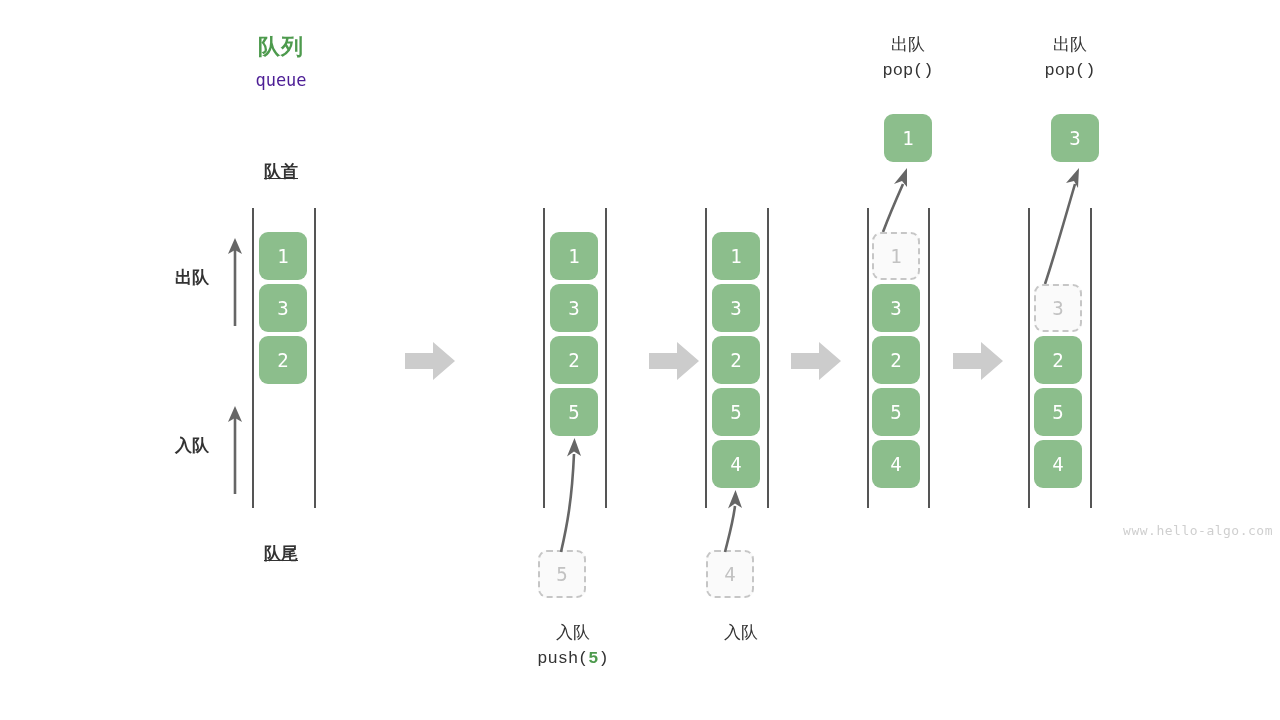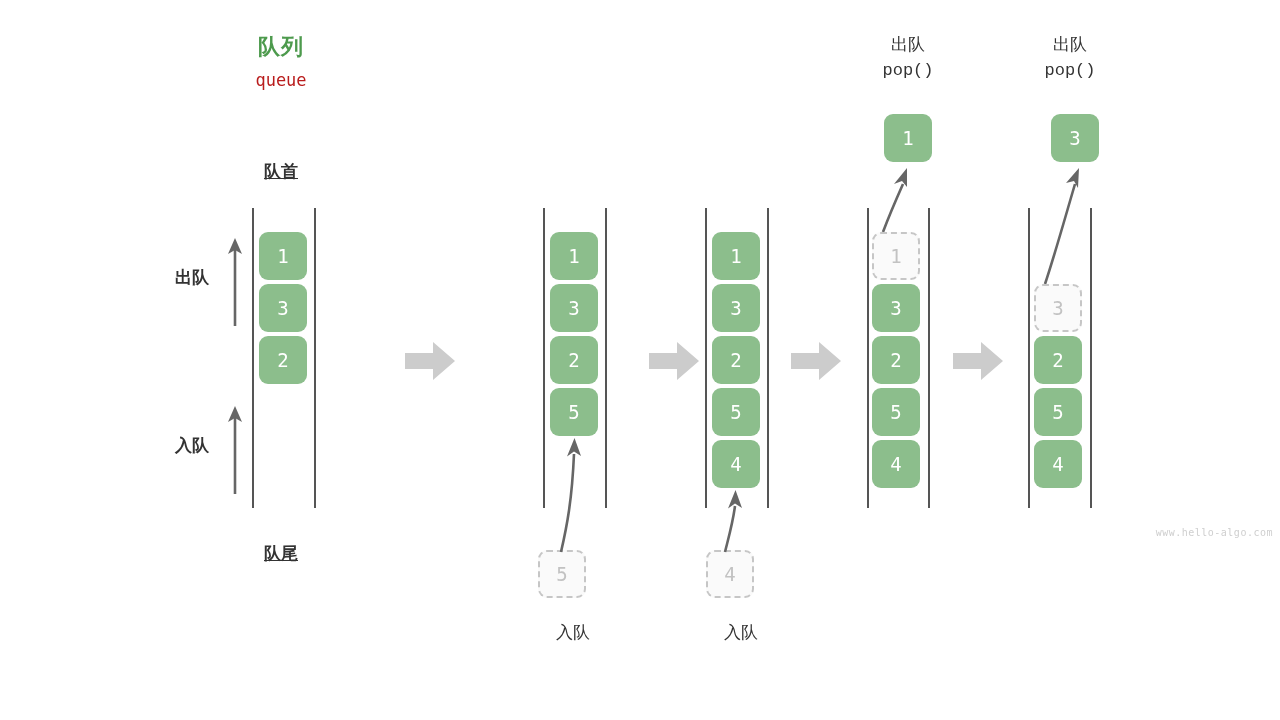--- a/index.html
+++ b/index.html
@@ -31,21 +31,21 @@
     font-size: 22px;
     font-weight: bold;
     color: #4d9a4d;
     text-align: center;
     white-space: nowrap;
     letter-spacing: 1px;
   }
   .title-en {
     font-size: 17px;
     font-family: "DejaVu Sans Mono", "Liberation Mono", monospace;
-    color: #b91c1c;
+    color: #4c1d95;
     text-align: center;
     white-space: nowrap;
   }
 
   
   .side-label {
     font-size: 17px;
     font-weight: bold;
     color: #333333;
     white-space: nowrap;
@@ -115,21 +115,21 @@
   .dir-arrow { position: absolute; }
 
   
   .motion-arrow { position: absolute; overflow: visible; }
 
   
   .watermark {
     position: absolute;
     right: 22px;
     bottom: 14px;
-    font-size: 10px;
+    font-size: 13px;
     font-family: "DejaVu Sans Mono", "Liberation Mono", monospace;
     color: #cfcfcf;
     white-space: nowrap;
     letter-spacing: 0.5px;
   }
 </style>
 </head>
 <body>
 
 <div id="stage">
@@ -174,20 +174,21 @@
 
     <div class="cell ghost" style="left:523px; top:550px;">5</div>
 
     <svg class="motion-arrow" style="left:530px; top:430px;" width="50" height="125" viewBox="0 0 50 125">
       <path d="M16 122 C 22 96, 27 70, 29 24" stroke="#666666" stroke-width="2.6" fill="none"></path>
       <path d="M29.5 8 L36 26 L29 21.5 L22 26.5 Z" fill="#666666"></path>
     </svg>
 
     <div class="abs op-label" style="left:468px; top:620px; width:180px;">
       <span class="op-cn">入队</span>
+      <span class="op-en"><span>push(</span><span class="op-arg">5</span><span>)</span></span>
     </div>
   </div>
 
   <svg class="flow-arrow" style="left:634px; top:342px;" width="50" height="38" viewBox="0 0 50 38">
     <path d="M0 11 L28 11 L28 0 L50 19 L28 38 L28 27 L0 27 Z" fill="#cccccc"></path>
   </svg>
 
   <div>
     <div class="rail" style="left:690px; top:208px; height:300px;"></div>
     <div class="rail" style="left:752px; top:208px; height:300px;"></div>

